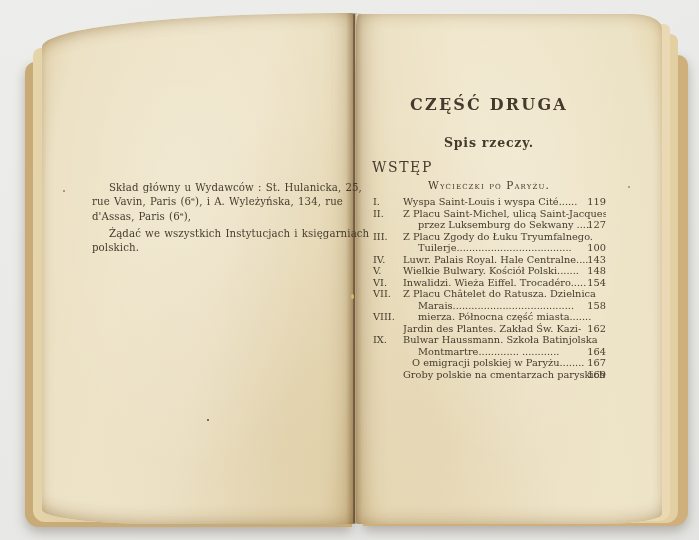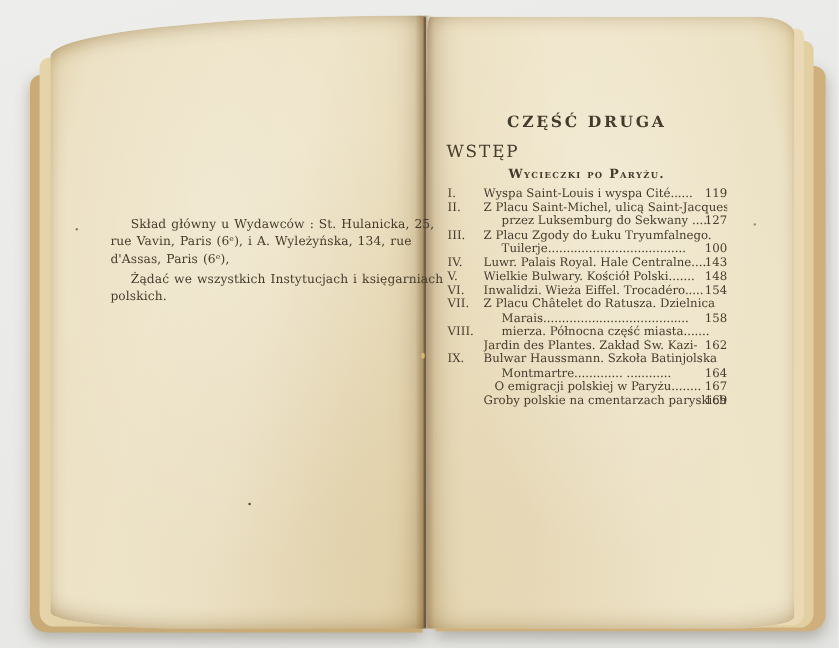--- a/index.html
+++ b/index.html
@@ -74,24 +74,24 @@
     font-size:10.2px; line-height:14.3px; letter-spacing:.1px; word-spacing:.8px;
     color:#463c2c;
   }
   .imprint .ln { position:static; white-space:nowrap; }
   .imprint .indent { padding-left:17px; }
   .imprint .para2 { margin-top:3px; }
 
   
   .right-col { left:372px; top:90px; width:234px; color:#453b2c; }
   .right-col > div { position:static; }
-  .part-title   { text-align:center; font-weight:bold; font-size:13px; letter-spacing:2.2px; padding-top:5px; }
+  .part-title   { text-align:center; font-weight:bold; font-size:16px; letter-spacing:2.2px; padding-top:5px; }
   .contents-title { text-align:center; font-weight:bold; font-size:12.5px; letter-spacing:.8px; margin-top:21px; }
   .section-title  { text-align:left; font-size:14px; letter-spacing:1.6px; margin-top:9px; }
-  .subsection-title { text-align:center; font-variant:small-caps; font-size:10.5px; letter-spacing:1.1px; margin-top:4px;font-weight:bold; }
+  .subsection-title { text-align:center; font-variant:small-caps; font-size:10.5px; letter-spacing:1.1px; margin-top:4px; }
 
   .toc { margin-top:5px; font-size:9.8px; line-height:11.5px; }
   .toc-row { position:relative; padding-left:31px; min-height:11.5px; }
   .toc-num { position:absolute; left:1px; top:0; }
   .toc-line { position:static; white-space:nowrap; overflow:hidden; max-width:203px; }
   .toc-line.cont { padding-left:15px; }
   .toc-line.shift { padding-left:9px; }
   .toc-page { position:absolute; right:0; bottom:0; background:inherit; }
 
   
@@ -119,20 +119,21 @@
   <div class="imprint">
     <div class="ln indent">Skład główny u Wydawców : St. Hulanicka, 25,</div>
     <div class="ln">rue Vavin, Paris (6ᵉ), i A. Wyleżyńska, 134, rue</div>
     <div class="ln">d'Assas, Paris (6ᵉ),</div>
     <div class="ln indent para2">Żądać we wszystkich Instytucjach i księgarniach</div>
     <div class="ln">polskich.</div>
   </div>
 
   <div class="right-col">
     <div class="part-title">CZĘŚĆ DRUGA</div>
+    <div class="contents-title">Spis rzeczy.</div>
     <div class="section-title">WSTĘP</div>
     <div class="subsection-title">Wycieczki po Paryżu.</div>
 
     <div class="toc">
 
       <div class="toc-row">
         <div class="toc-num">I.</div>
         <div class="toc-line">Wyspa Saint-Louis i wyspa Cité......</div>
         <div class="toc-page">119</div>
       </div>

